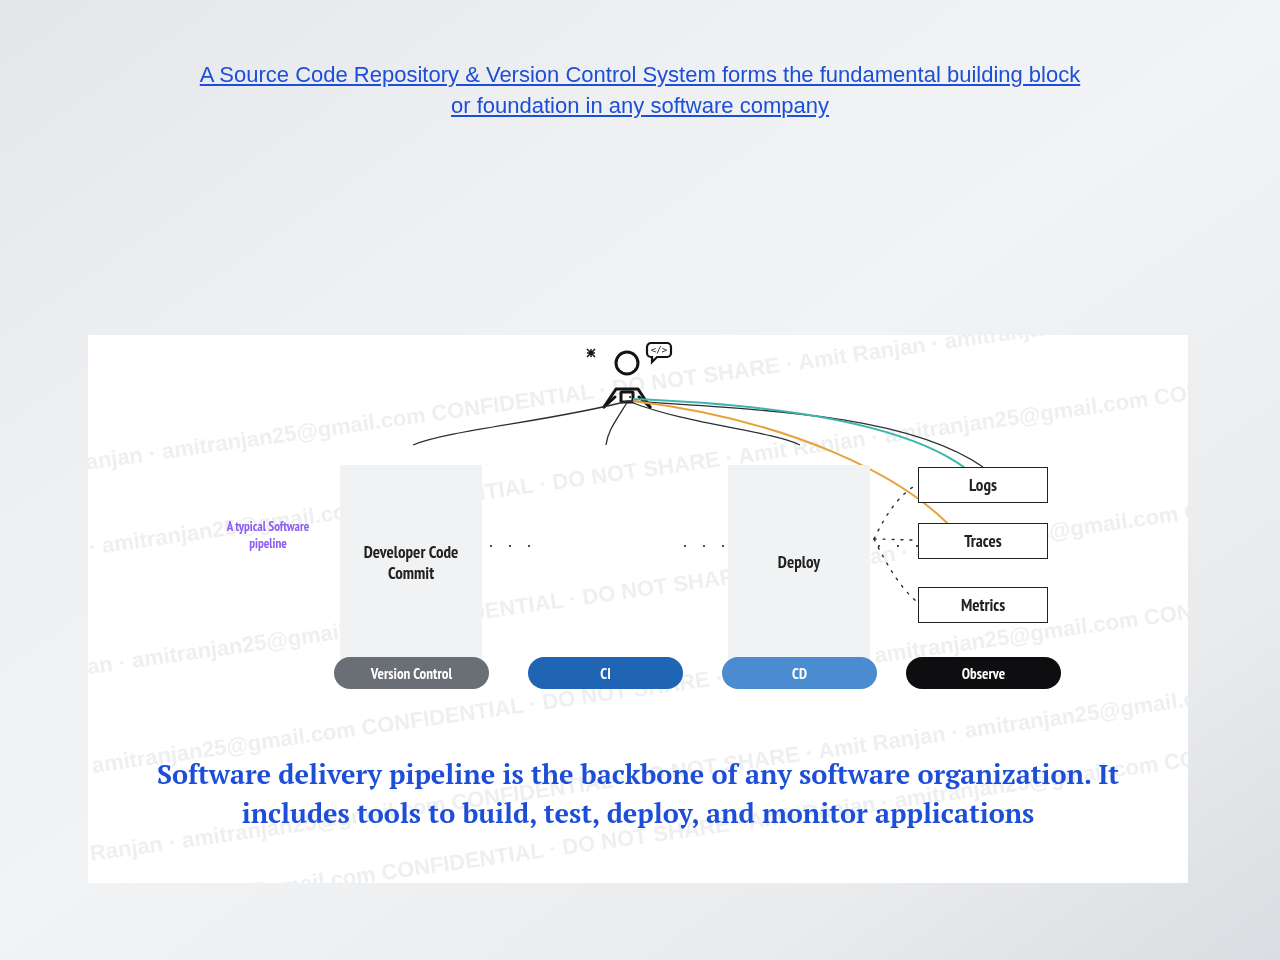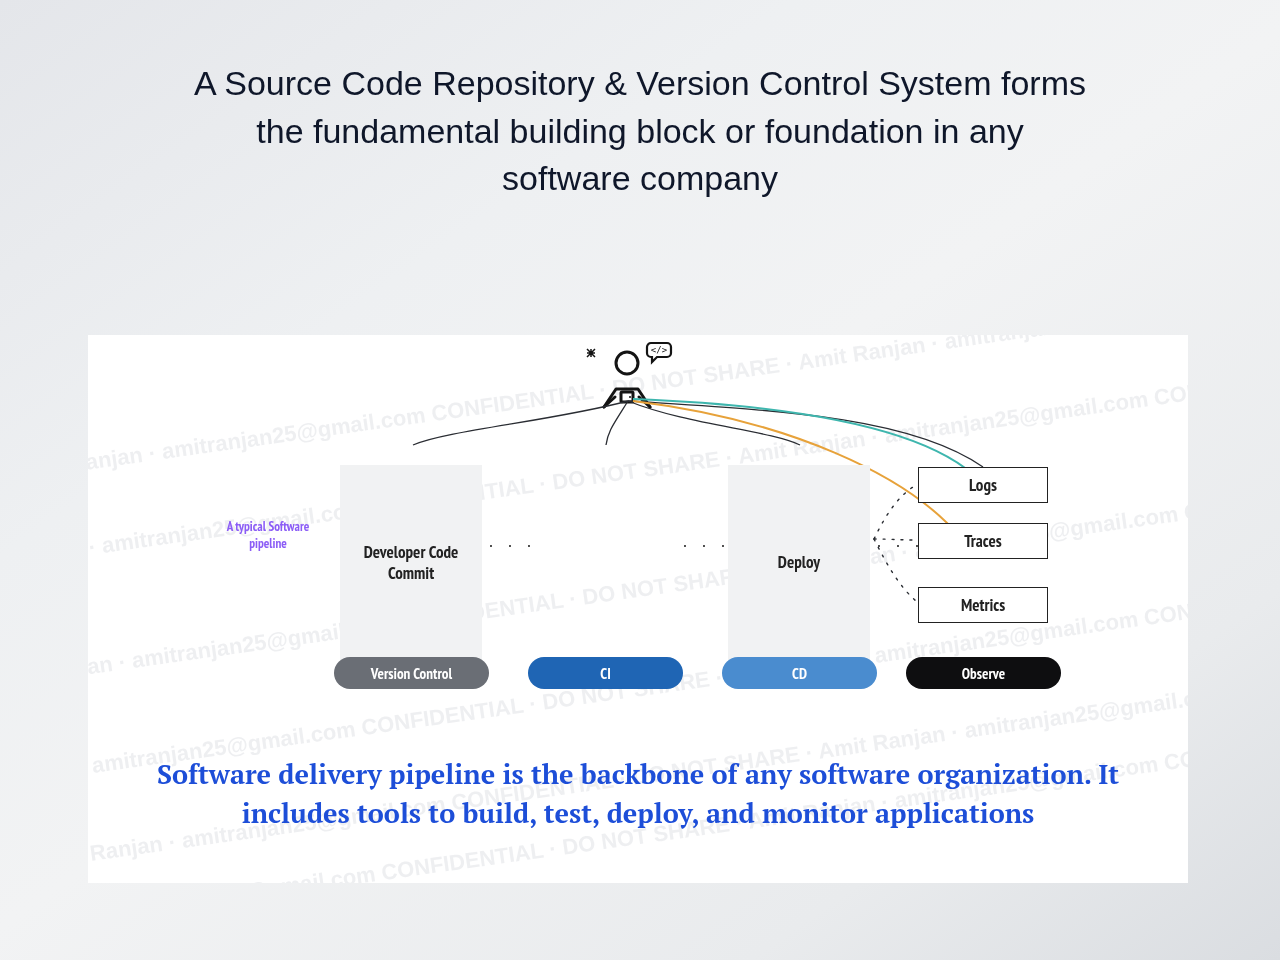--- a/index.html
+++ b/index.html
@@ -14,24 +14,25 @@
   .slide { width: 1280px; height: 960px; position: relative; }
 
   .headline {
     position: absolute;
     top: 60px;
     left: 50%;
     transform: translateX(-50%);
     width: 900px;
     text-align: center;
     font-family: "Optima", "Candara", "Segoe UI", sans-serif;
-    font-size: 34px;
+    font-size: 22px;
     line-height: 1.4;
-    color: #0f172a;
+    color: #1d4ed8;
     font-weight: 400;
+    text-decoration: underline;
   }
 
   
   .panel {
     position: absolute;
     left: 88px;
     top: 335px;
     width: 1100px;
     height: 548px;
     background: #ffffff;

